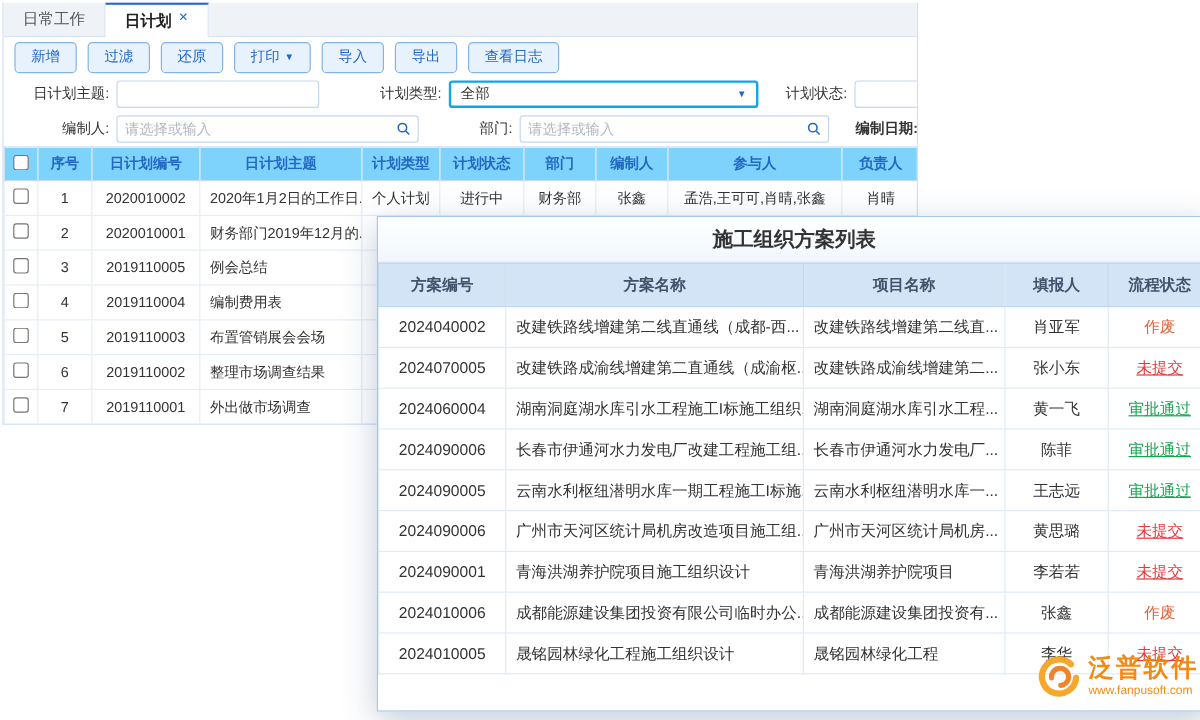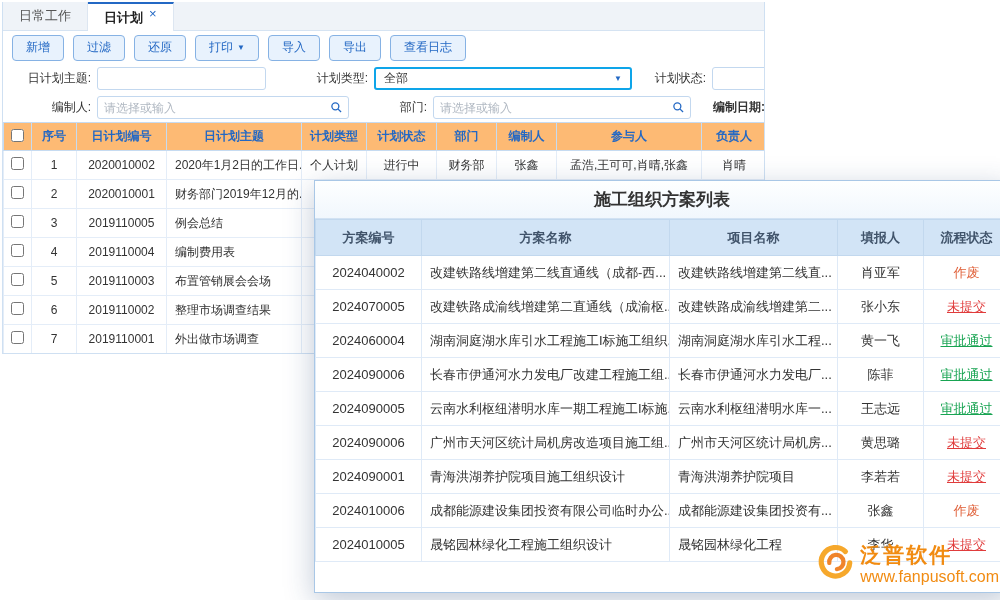--- a/index.html
+++ b/index.html
@@ -54,21 +54,21 @@
   .fselect {
     height:23px; border:2px solid #0ea5e9; border-radius:3px; background:#fff;
     display:flex; align-items:center; justify-content:space-between;
     padding:0 8px; font-size:12px; color:#333; cursor:pointer; flex:none;
   }
   .fselect .caret { font-size:8px; color:#2368c4; }
 
   table { border-collapse:collapse; table-layout:fixed; }
   .grid { width:763px; font-size:12px; }
   .grid th {
-    background:#fdba74; color:#2368c4; font-weight:bold; height:28px;
+    background:#7dd3fc; color:#2368c4; font-weight:bold; height:28px;
     border:1px solid #c6dbf1; text-align:center; overflow:hidden; white-space:nowrap;
   }
   .grid td {
     height:29px; border:1px solid #e4edf8; text-align:center;
     overflow:hidden; white-space:nowrap; color:#333;
   }
   .link { color:#2368c4; cursor:pointer; }
   .left { text-align:left !important; padding-left:8px; }
   input[type="checkbox"] { width:13px; height:13px; accent-color:#2368c4; }
 
@@ -92,21 +92,21 @@
     overflow:hidden; white-space:nowrap; color:#333;
   }
 
   
   .watermark {
     position:absolute; right:10px; bottom:6px; display:flex; align-items:flex-start; gap:6px;
     opacity:.93; pointer-events:none;
   }
   .wm-text { display:flex; flex-direction:column; line-height:1.1; }
   .wm-brand { color:#f08300; font-size:21px; font-weight:bold; letter-spacing:2px; }
-  .wm-url { color:#f08300; font-size:16px; margin-top:2px; }
+  .wm-url { color:#f08300; font-size:10px; margin-top:2px; }
 </style>
 </head>
 <body>
 
 <div class="window">
 
   <div class="tabbar">
     <div class="tab">
       <span>日常工作</span>
     </div>

